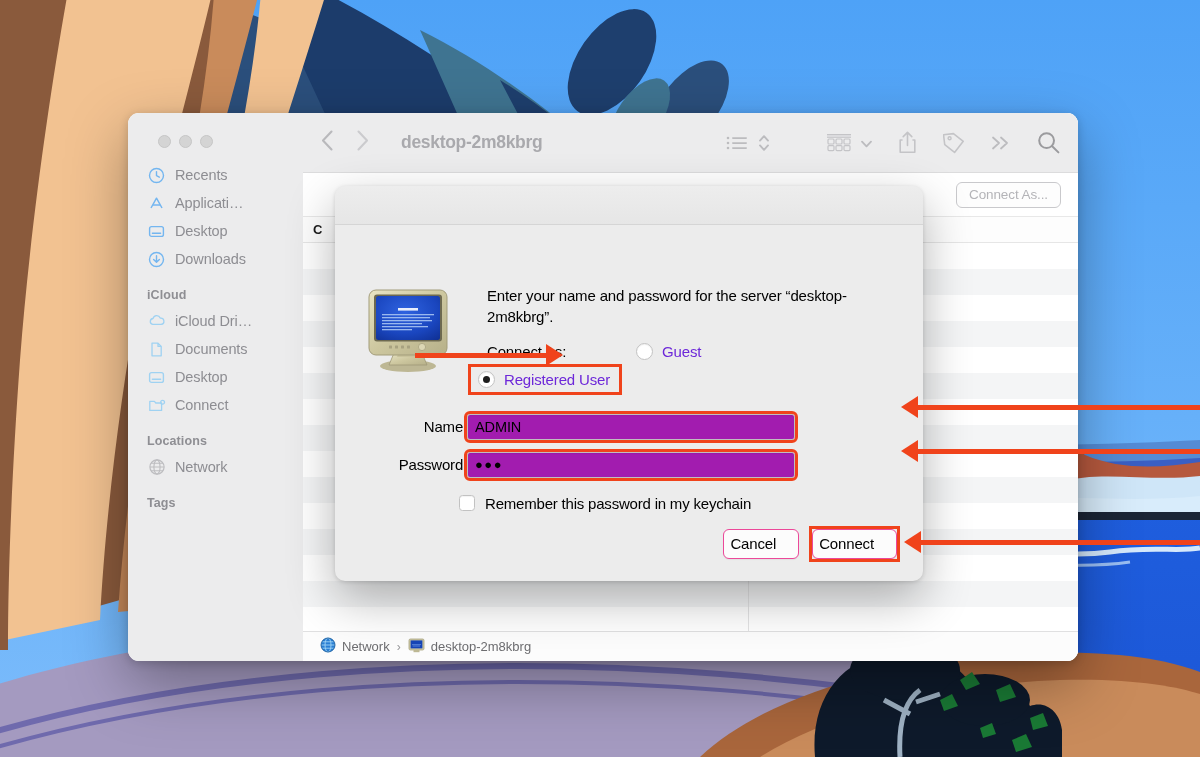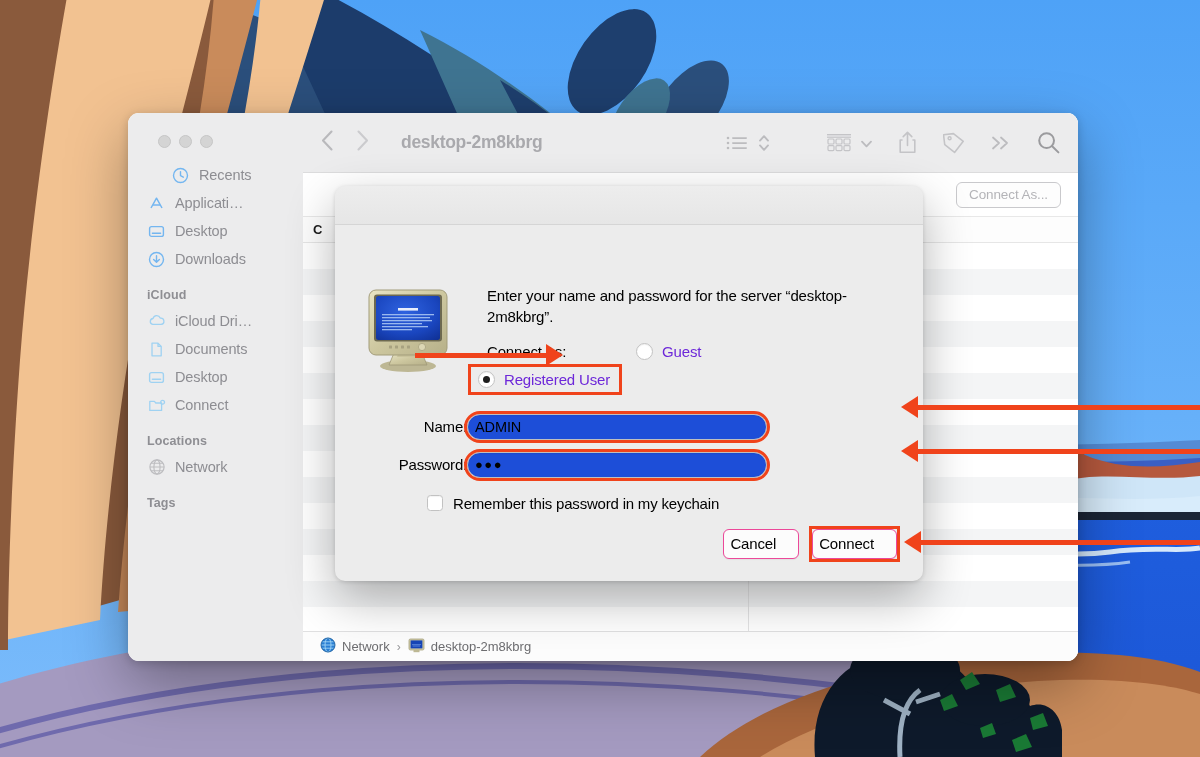--- a/index.html
+++ b/index.html
@@ -167,30 +167,30 @@
     padding: 4px 9px 4px 7px;
   }
   .hl-box { outline: 3px solid #f0431b; outline-offset: 0; }
 
   .field-row { display: flex; align-items: center; margin-top: 12px; }
   .field-label {
     font-size: 15px; color: #000; letter-spacing: -0.2px;
     width: 106px; text-align: right; 
   }
   .text-field {
-    width: 300px; height: 26px;
-    background: #1d4ed8; border: 1px solid #bfbfbf; border-radius: 13px;
+    width: 328px; height: 26px;
+    background: #a21caf; border: 1px solid #bfbfbf; border-radius: 3px;
     font-size: 14.5px; color: #000;
     display: flex; align-items: center; padding: 0 7px;
     box-shadow: 0 1px 1px rgba(0,0,0,0.05) inset;
     letter-spacing: -0.1px;
   }
   .text-field.dots { letter-spacing: 1.5px; font-size: 13px; }
 
-  #keychain-row { display: flex; align-items: center; gap: 10px; margin-top: 17px; margin-left: 66px; }
+  #keychain-row { display: flex; align-items: center; gap: 10px; margin-top: 17px; margin-left: 98px; }
   .checkbox {
     width: 16px; height: 16px; border-radius: 3.5px;
     background: #fff; border: 1px solid #c2c2c2;
     box-shadow: 0 1px 1px rgba(0,0,0,0.05) inset;
     flex: 0 0 16px;
   }
   #keychain-label { font-size: 15px; color: #000; letter-spacing: -0.2px; }
 
   #dlg-buttons {
     position: absolute; right: 26px; bottom: 22px;
@@ -290,21 +290,21 @@
 
     <path d="M150,604 C160,596 180,598 188,610 L140,612 Z" fill="#3a2a24" opacity="0.5"></path>
   </svg>
 </div>
 
 <div id="finder-window">
 
   <aside id="sidebar">
     <div class="sb-toolbar-pad"></div>
 
-    <div class="sb-item" style="margin-top:-12px;margin-left:24px;">
+    <div class="sb-item" style="margin-top:-12px;">
       <span class="sb-ico">
         <svg width="17" height="17" viewBox="0 0 17 17">
             <circle cx="8.5" cy="8.5" r="7" fill="none" stroke="#74b6f0" stroke-width="1.4"></circle>
             <path d="M8.5 4.6 V8.6 L11.3 10.2" stroke="#74b6f0" stroke-width="1.4" fill="none" stroke-linecap="round"></path>
           </svg>
       </span>
       <span>Recents</span>
     </div>
 
     <div class="sb-item">

